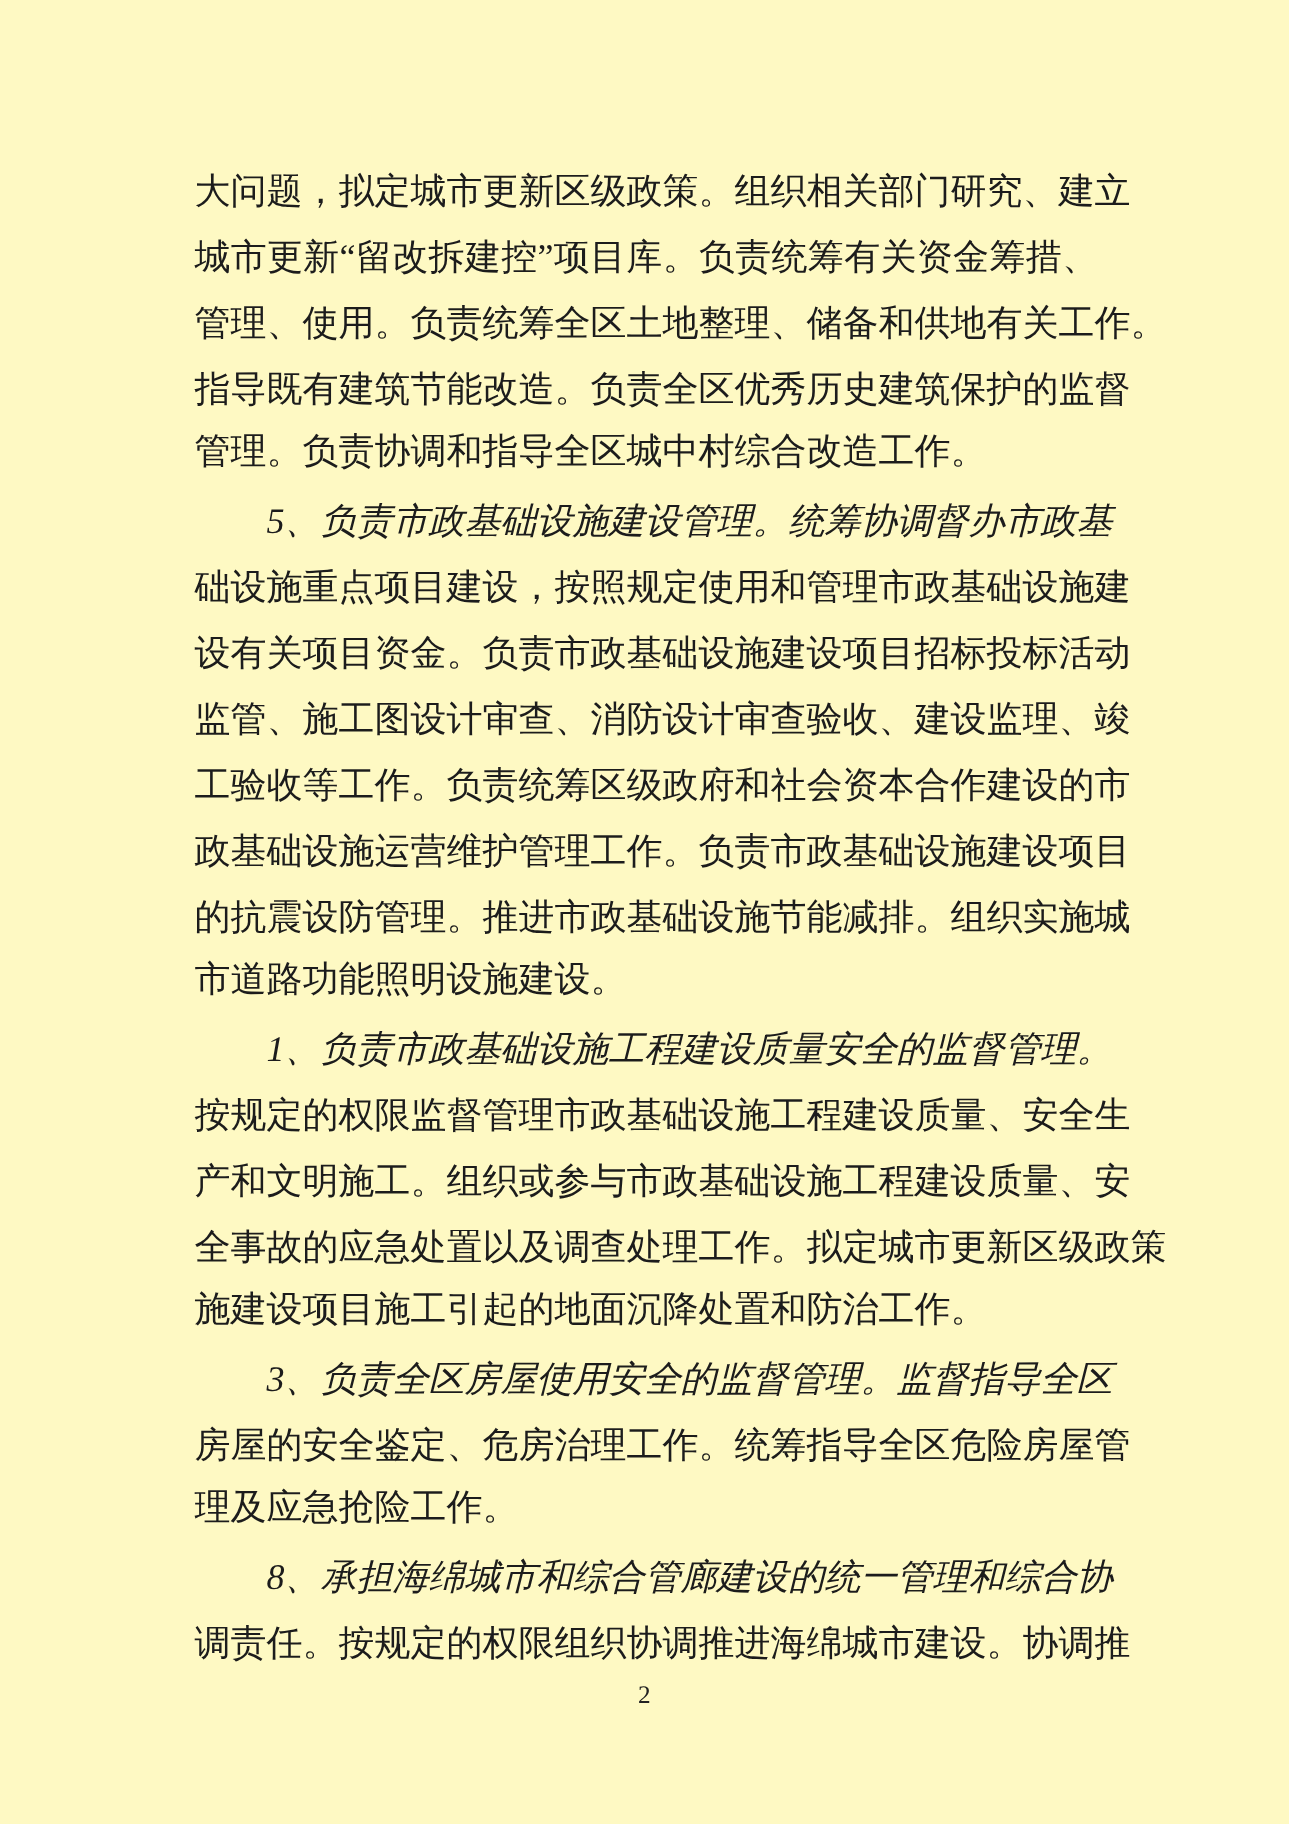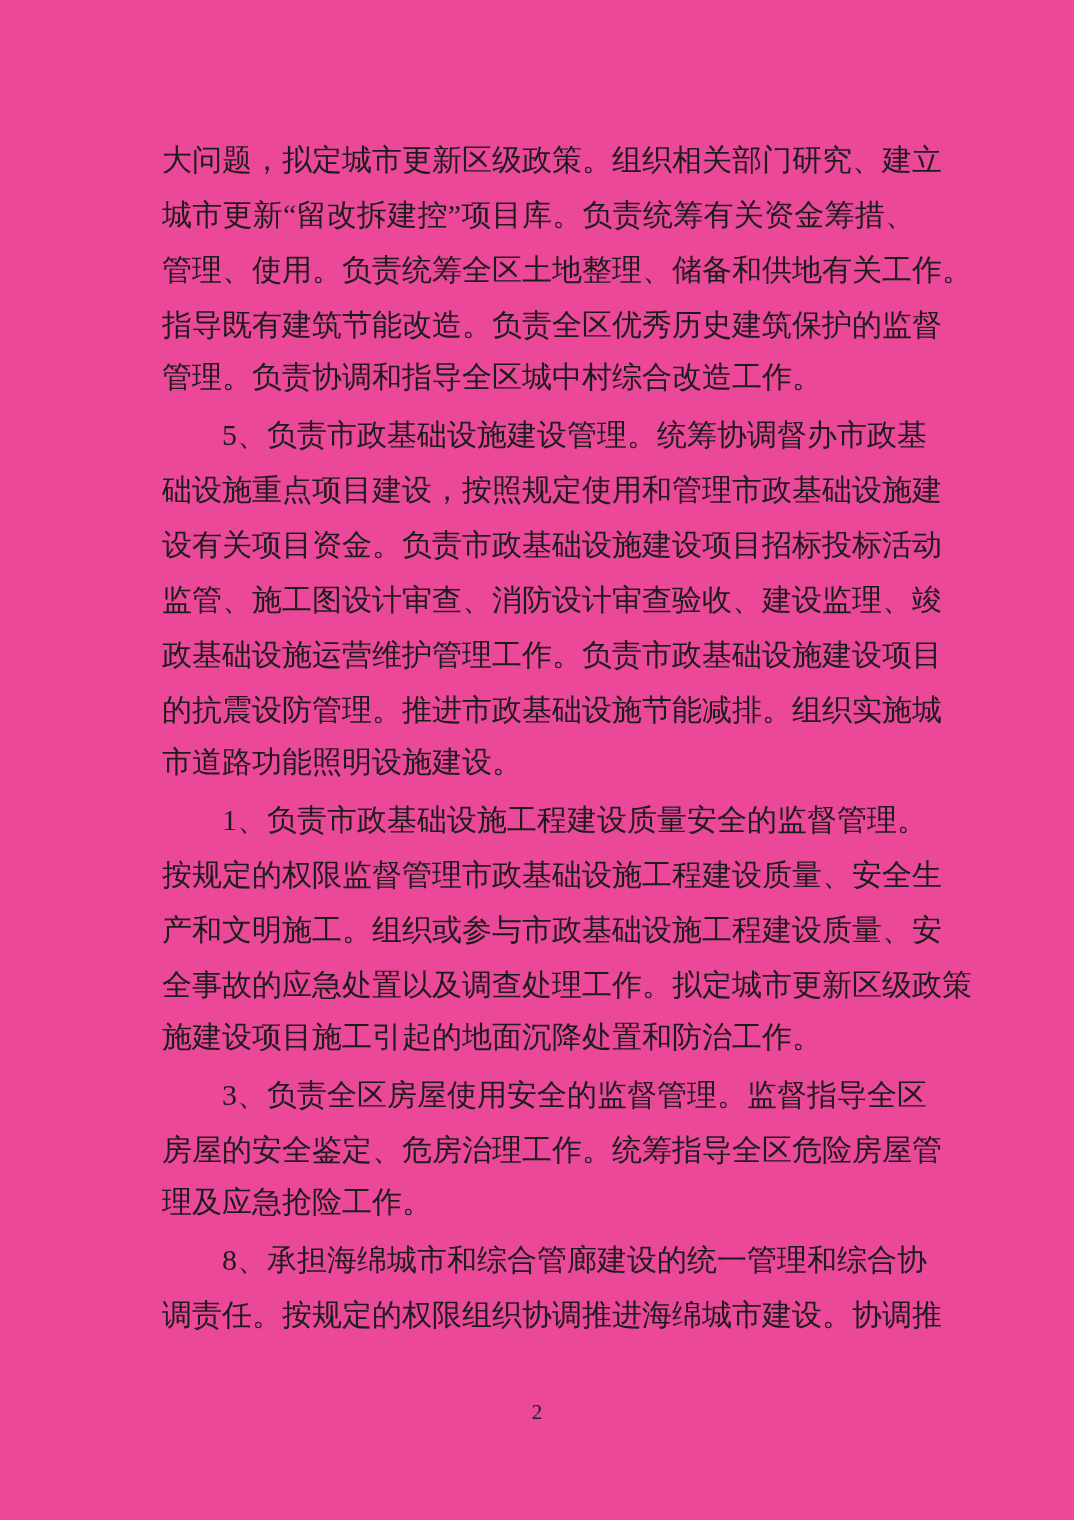--- a/index.html
+++ b/index.html
@@ -4,21 +4,21 @@
 <style>
   html, body {
     margin: 0;
     padding: 0;
     background: #ffffff;
   }
   .page {
     position: relative;
     width: 1074px;
     height: 1520px;
-    background: #ec4899;
+    background: #fef9c3;
     overflow: hidden;
     font-family: "Liberation Serif", "DejaVu Serif", serif;
     color: #1c1c1c;
   }
   .content {
     position: absolute;
     left: 162px;
     top: 132px;
     width: 753px;
   }
@@ -38,20 +38,21 @@
   }
   
   .line.short {
     text-align: left;
     text-align-last: left;
     font-family: Liberation Mono, monospace;
   }
   
   .line.indent {
     text-indent: 60px;
+    font-style: italic;
   }
   .page-number {
     position: absolute;
     left: 0;
     top: 1398px;
     width: 100%;
     text-align: center;
     font-size: 21px;
     line-height: 28px;
     color: #222222;
@@ -68,20 +69,21 @@
         <div class="line">城市更新“留改拆建控”项目库。负责统筹有关资金筹措、</div>
         <div class="line">管理、使用。负责统筹全区土地整理、储备和供地有关工作。</div>
         <div class="line">指导既有建筑节能改造。负责全区优秀历史建筑保护的监督</div>
         <div class="line short">管理。负责协调和指导全区城中村综合改造工作。</div>
       </div>
       <div class="para">
         <div class="line indent">5、负责市政基础设施建设管理。统筹协调督办市政基</div>
         <div class="line">础设施重点项目建设，按照规定使用和管理市政基础设施建</div>
         <div class="line">设有关项目资金。负责市政基础设施建设项目招标投标活动</div>
         <div class="line">监管、施工图设计审查、消防设计审查验收、建设监理、竣</div>
+        <div class="line">工验收等工作。负责统筹区级政府和社会资本合作建设的市</div>
         <div class="line">政基础设施运营维护管理工作。负责市政基础设施建设项目</div>
         <div class="line">的抗震设防管理。推进市政基础设施节能减排。组织实施城</div>
         <div class="line short">市道路功能照明设施建设。</div>
       </div>
       <div class="para">
         <div class="line indent">1、负责市政基础设施工程建设质量安全的监督管理。</div>
         <div class="line">按规定的权限监督管理市政基础设施工程建设质量、安全生</div>
         <div class="line">产和文明施工。组织或参与市政基础设施工程建设质量、安</div>
         <div class="line">全事故的应急处置以及调查处理工作。拟定城市更新区级政策</div>
         <div class="line short">施建设项目施工引起的地面沉降处置和防治工作。</div>

